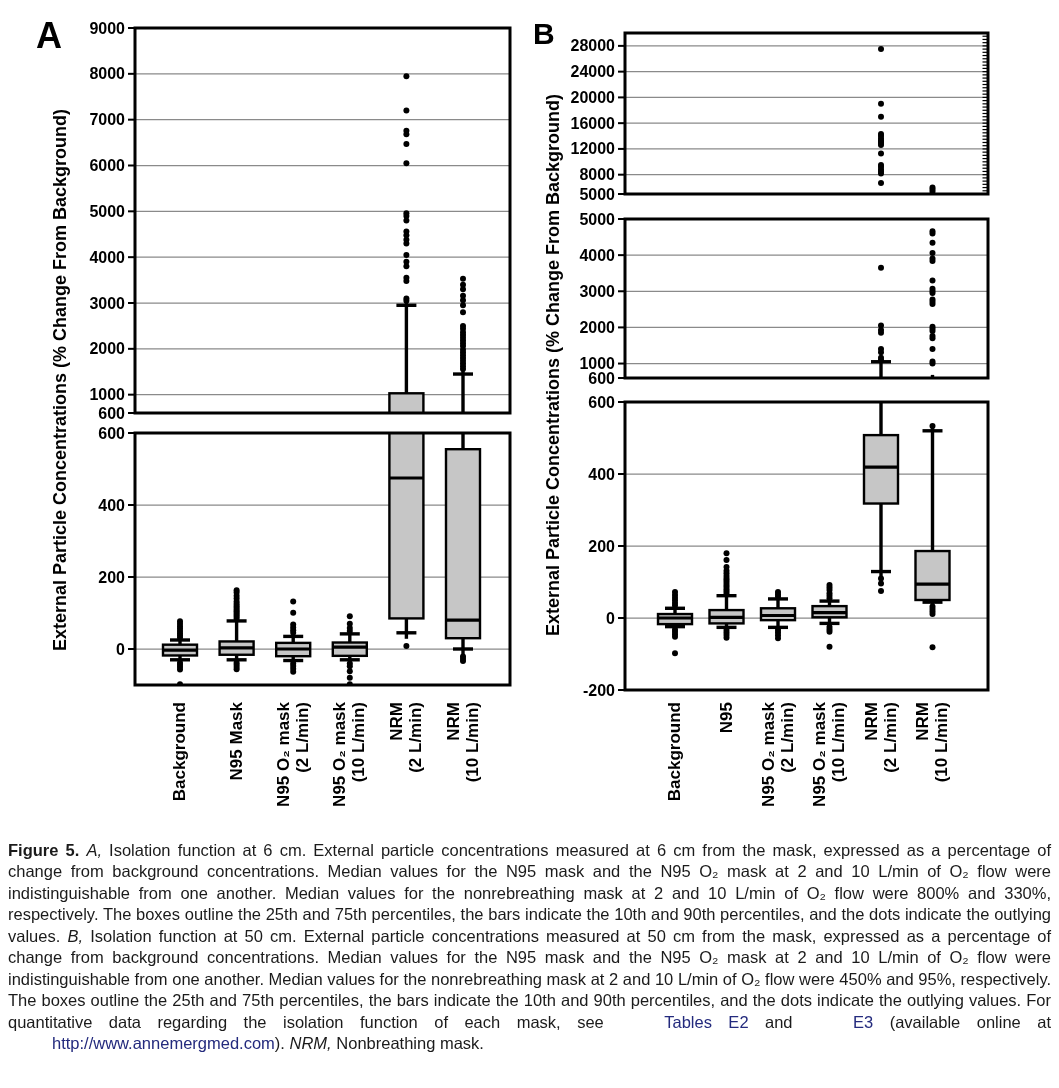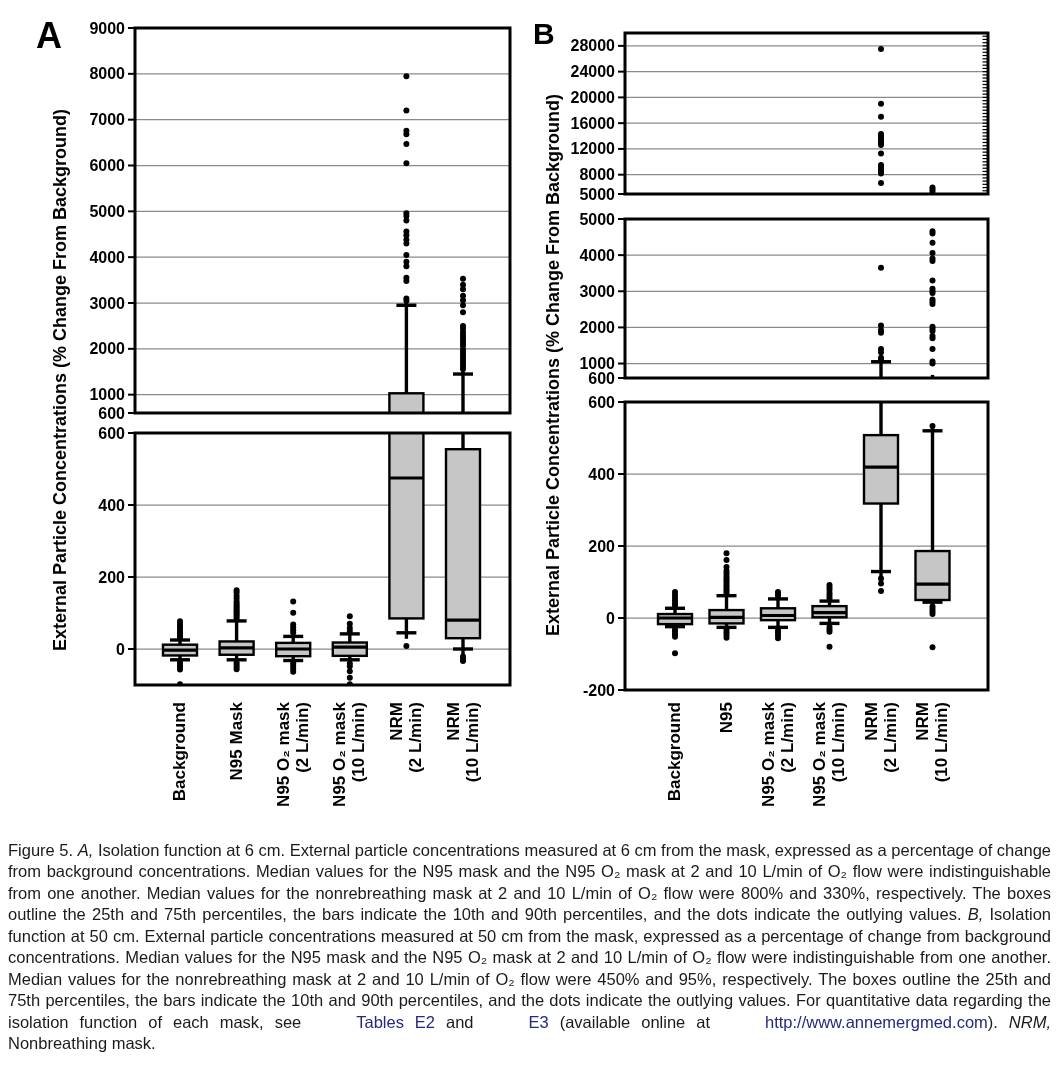--- a/index.html
+++ b/index.html
@@ -6,21 +6,21 @@
   .page{position:relative;width:1059px;height:1088px;background:#ffffff;overflow:hidden;
         font-family:"Liberation Sans","DejaVu Sans",sans-serif;}
   .figure-area{position:absolute;left:0;top:0;width:1059px;height:832px;}
   #panel-A{position:absolute;left:0;top:0;width:525px;height:832px;}
   #panel-B{position:absolute;left:525px;top:0;width:534px;height:832px;}
   svg text{font-family:"Liberation Sans","DejaVu Sans",sans-serif;}
   .caption{position:absolute;left:0;top:832px;width:1059px;box-sizing:border-box;
            padding:8px 8px 0 8px;font-size:16.5px;line-height:1.3;color:#1b1b1b;
            text-align:justify;}
   .caption a{text-decoration:none;margin-left:44px;}
-  .seg-bold{font-weight:normal;}
+  .seg-bold{font-weight:bold;}
   .seg-italic{font-style:italic;}
 </style>
 </head>
 <body>
 
 <div class="page">
   <div class="figure-area">
     <svg id="panel-A" xmlns="http://www.w3.org/2000/svg" viewBox="0 0 525 832">
         <defs>
           <clipPath id="panel-A-clip0">

